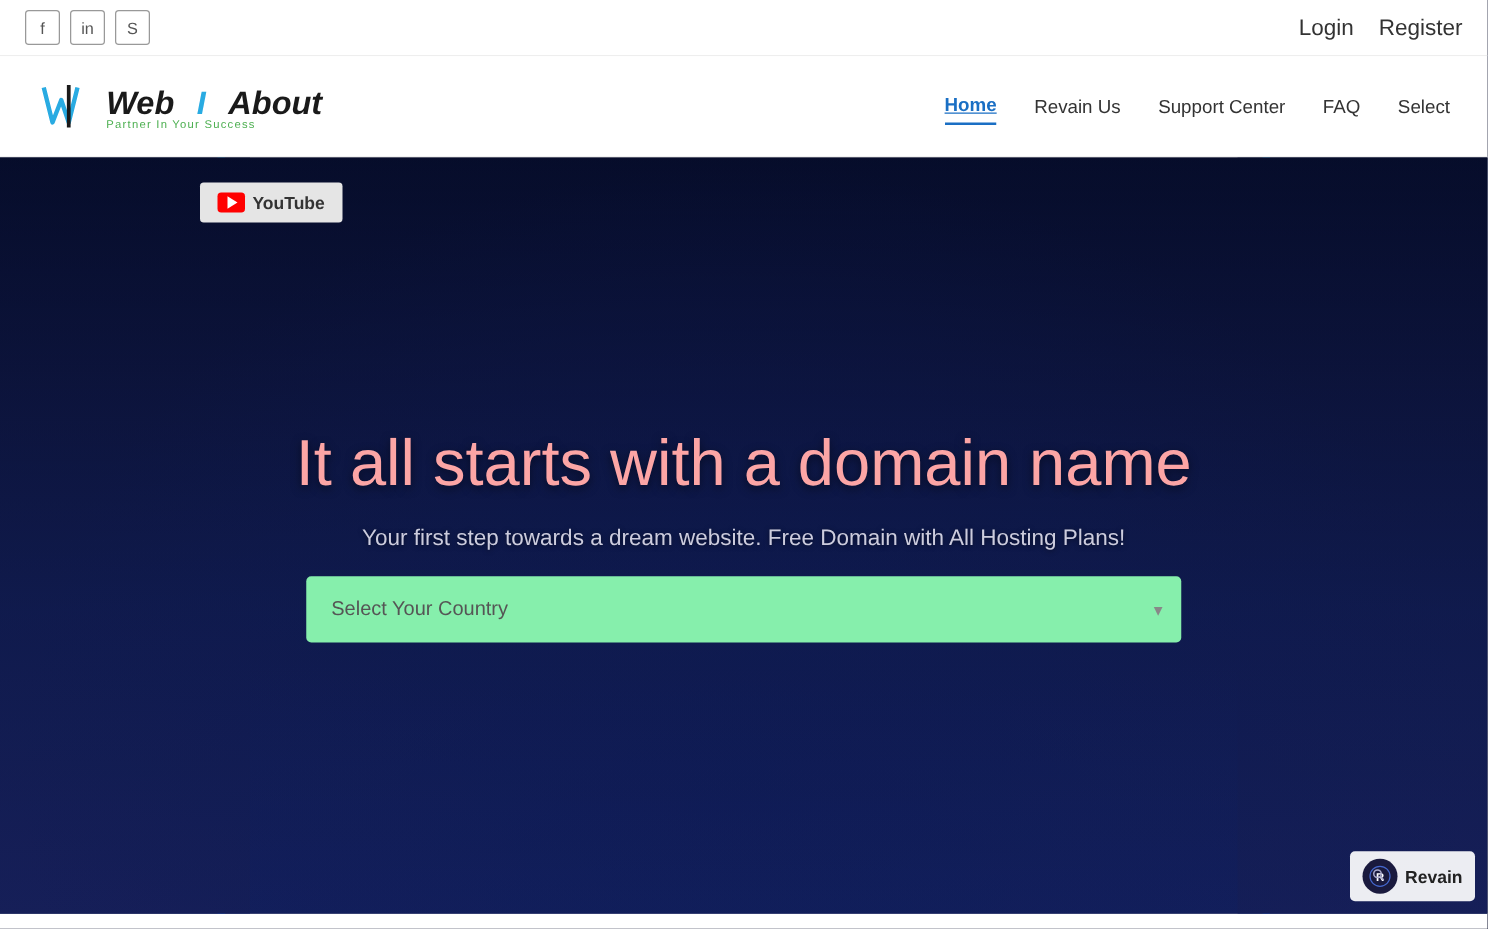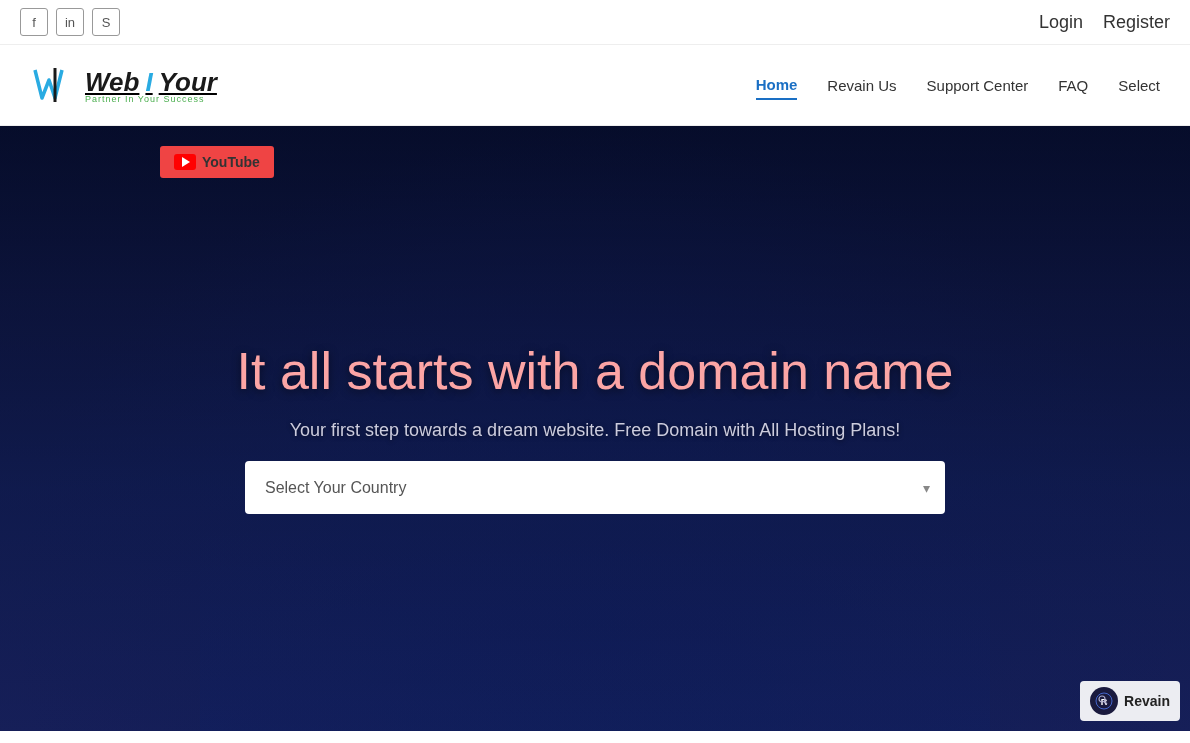--- a/index.html
+++ b/index.html
@@ -72,20 +72,21 @@
       color: #333;
       text-decoration: none;
       font-size: 15px;
       cursor: pointer;
       padding: 5px 0;
     }
     .nav-item.active {
       color: #1a6fc4;
       border-bottom: 2px solid #1a6fc4;
       font-weight: 600;
+      text-decoration: underline;
     }
 
     
     .hero {
       position: relative;
       width: 1190px;
       height: 605px;
       background: #0a0e2a;
       overflow: hidden;
       display: flex;
@@ -165,21 +166,21 @@
       height: 200px;
       background: linear-gradient(to bottom, transparent, rgba(20,50,150,0.3));
       z-index: 0;
     }
 
     
     .youtube-badge {
       position: absolute;
       top: 20px;
       left: 160px;
-      background: #ef4444;
+      background: #e5e5e5;
       padding: 8px 14px;
       border-radius: 3px;
       display: flex;
       align-items: center;
       gap: 6px;
       z-index: 3;
       cursor: pointer;
     }
     .yt-icon {
       width: 22px;
@@ -232,21 +233,21 @@
       position: relative;
       width: 700px;
       margin: 0 auto;
     }
     .country-select {
       width: 100%;
       padding: 18px 45px 18px 20px;
       font-size: 16px;
       border: none;
       border-radius: 4px;
-      background: #ffffff;
+      background: #86efac;
       color: #555;
       appearance: none;
       cursor: pointer;
       outline: none;
     }
     .select-arrow {
       position: absolute;
       right: 15px;
       top: 50%;
       transform: translateY(-50%);
@@ -288,22 +289,21 @@
 
     
     .logo-wrap {
       display: flex;
       flex-direction: column;
       align-items: flex-start;
     }
     .logo-main {
       display: flex;
       align-items: center;
-      gap: 6px;
-      text-decoration: underline;
+      gap: 18px;
     }
   </style>
 </head>
 <body>
 
 <div class="top-bar">
   <div class="social-icons">
     <a class="social-icon">f</a>
     <a class="social-icon">in</a>
     <a class="social-icon">S</a>
@@ -319,21 +319,21 @@
     <svg width="50" height="50" viewBox="0 0 50 50">
 
       <polyline points="5,10 12,38 19,20 25,38 32,10" fill="none" stroke="#29abe2" stroke-width="3.5" stroke-linejoin="round"></polyline>
 
       <line x1="25" y1="8" x2="25" y2="42" stroke="#1a1a1a" stroke-width="3"></line>
     </svg>
     <div class="logo-wrap">
       <div class="logo-main">
         <span style="font-size:26px;font-weight:bold;font-style:italic;color:#1a1a1a;">Web</span>
         <span style="font-size:26px;font-weight:bold;font-style:italic;color:#29abe2;">I</span>
-        <span style="font-size:26px;font-weight:bold;font-style:italic;color:#1a1a1a;">Your</span>
+        <span style="font-size:26px;font-weight:bold;font-style:italic;color:#1a1a1a;">About</span>
       </div>
       <span class="logo-tagline">Partner In Your Success</span>
     </div>
   </div>
   <nav class="nav">
     <a class="nav-item active">Home</a>
     <a class="nav-item">Revain Us</a>
     <a class="nav-item">Support Center</a>
     <a class="nav-item">FAQ</a>
     <a class="nav-item">Select</a>

